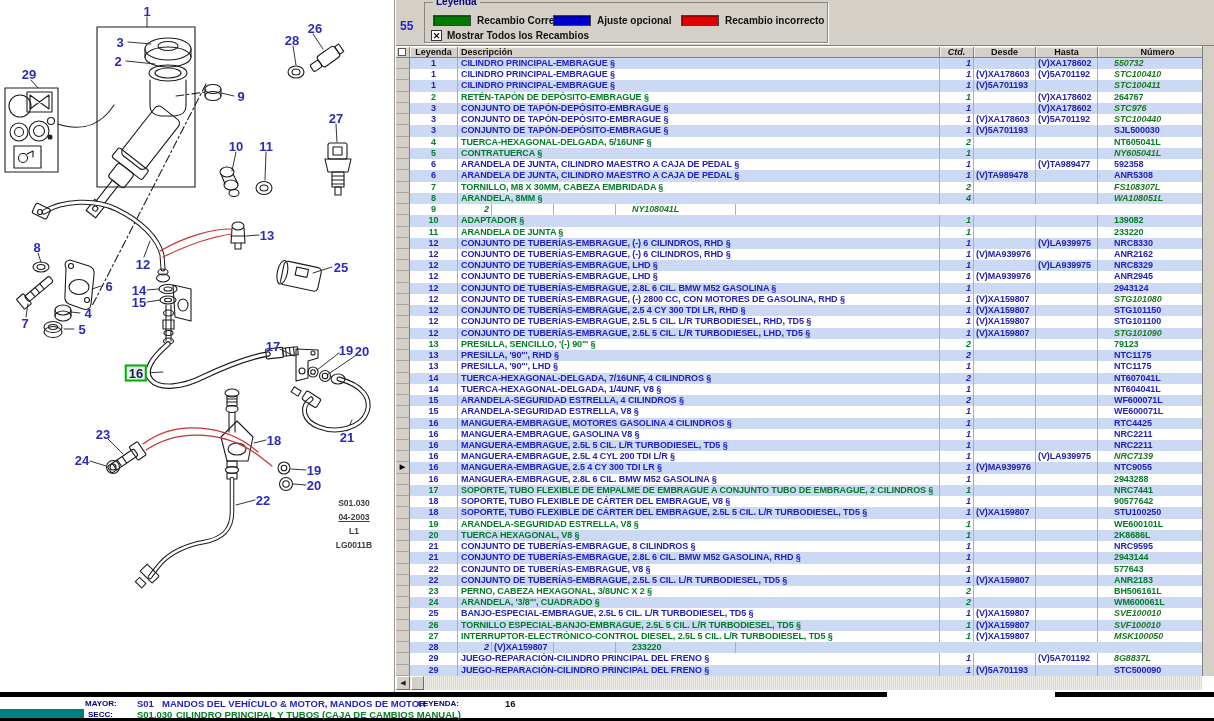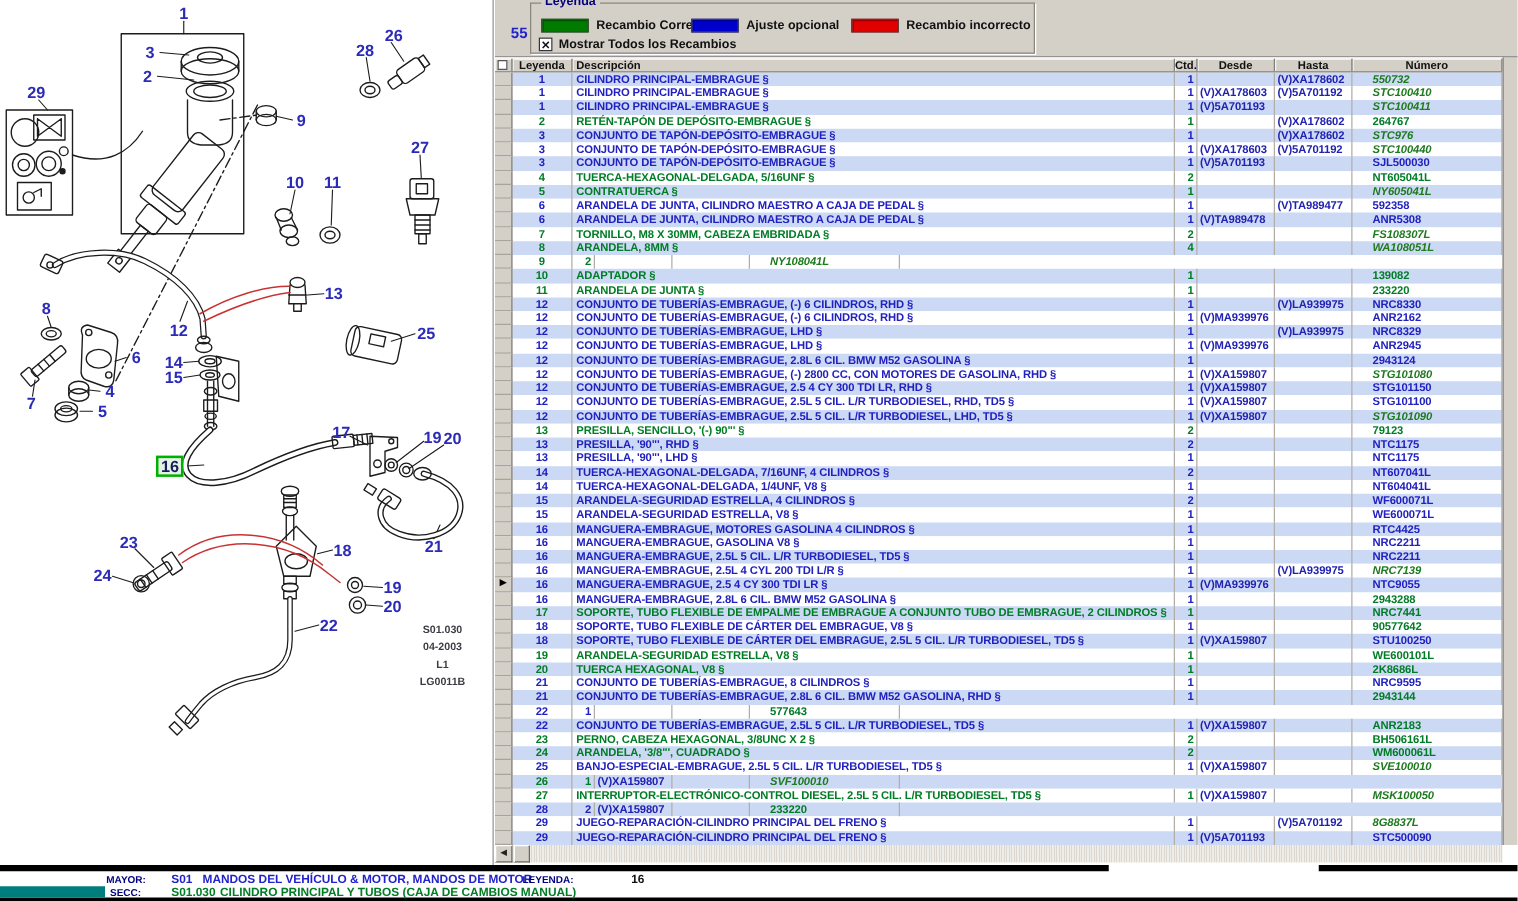--- a/index.html
+++ b/index.html
@@ -9,38 +9,38 @@
 
   
   #diagram-panel{position:absolute;left:0;top:0;width:395px;height:692px;background:#fff;border-right:1px solid #9a968e;}
   #callout-layer{position:absolute;left:0;top:0;width:395px;height:692px;}
   .co{position:absolute;transform:translate(-50%,-50%);font-size:13px;font-weight:bold;color:#2b2bb8;line-height:13px;}
   .co-hl{border:2px solid #00b000;background:#e2f4e2;color:#1a1a60;padding:0 2px;}
   .ref-line{position:absolute;left:326px;width:56px;text-align:center;font-size:8.5px;font-weight:bold;color:#3c3c44;}
 
   
   #legend-panel{position:absolute;left:396px;top:0;width:818px;height:46px;background:#d4d0c8;border-bottom:1px solid #808080;}
-  #row-count{position:absolute;left:4px;top:19px;width:22px;text-align:right;font-size:12px;font-weight:bold;color:#2222cc;}
+  #row-count{position:absolute;left:4px;top:19px;width:22px;text-align:left;font-size:12px;font-weight:bold;color:#2222cc;}
   #legend-box{position:absolute;left:28px;top:2px;width:404px;height:41px;border:1px solid #8a867e;box-shadow:1px 1px 0 #fff;}
   #legend-title{position:absolute;left:8px;top:-7px;padding:0 3px;background:#d4d0c8;color:#000080;font-size:10px;font-weight:bold;}
   .sw{position:absolute;top:12px;width:38px;height:11px;border:1px solid #404040;box-shadow:inset 1px 1px 0 rgba(0,0,0,.3);}
   .sw-lbl{position:absolute;top:12px;font-size:10px;font-weight:bold;color:#111;white-space:nowrap;}
   #legend-checkbox{position:absolute;left:6px;top:27px;width:11px;height:11px;background:#fff;border:1px solid #333;
                    font-size:9px;line-height:10px;text-align:center;color:#111;font-weight:bold;}
   #legend-checkbox-label{position:absolute;left:22px;top:27px;font-size:10px;font-weight:bold;color:#111;white-space:nowrap;}
 
   
   #table{position:absolute;left:396px;top:46px;width:806px;height:630px;background:#fff;font-size:9px;font-weight:bold;}
   #thead{display:flex;height:12px;background:#d4d0c8;border-top:1px solid #fff;border-bottom:1px solid #808080;}
   #thead .hc{border-right:1px solid #808080;box-shadow:inset 1px 1px 0 #f4f2ee;line-height:11px;color:#111;
              white-space:nowrap;overflow:hidden;}
   .w-gut{width:14px;flex:none;}
   .w-ley{width:48px;flex:none;text-align:center;}
   .w-desc{width:482px;flex:none;padding-left:3px;}
-  .w-ctd{width:18px;flex:none;text-align:right;padding-right:2px;}
+  .w-ctd{width:34px;flex:none;text-align:right;padding-right:2px;font-style:italic;}
   .w-des{width:62px;flex:none;padding-left:2px;}
   .w-has{width:62px;flex:none;padding-left:2px;}
   .w-num{width:120px;flex:none;padding-left:16px;}
   #thead .w-ctd,#thead .w-des,#thead .w-has{text-align:center;padding:0;}
   #thead .w-num{padding-left:0;text-align:center;}
   #hdr-checkbox{width:8px;height:8px;background:#fff;border:1px solid #555;margin:1px 0 0 2px;}
 
   #rows{height:618px;overflow:hidden;}
   .trow{display:flex;height:11.236px;background:#fff;}
   .trow.alt{background:#ccd9f5;}
@@ -317,21 +317,21 @@
       <span class="co" style="left: 346px; top: 350px;">19</span>
       <span class="co" style="left: 362px; top: 351px;">20</span>
       <span class="co" style="left: 347px; top: 437px;">21</span>
       <span class="co" style="left: 274px; top: 440px;">18</span>
       <span class="co" style="left: 314px; top: 470px;">19</span>
       <span class="co" style="left: 314px; top: 485px;">20</span>
       <span class="co" style="left: 103px; top: 434px;">23</span>
       <span class="co" style="left: 82px; top: 460px;">24</span>
       <span class="co" style="left: 263px; top: 500px;">22</span>
       <div class="ref-line" style="top: 498px;">S01.030</div>
-      <div class="ref-line" style="top: 512px;">04-2003</div>
+      <div class="ref-line" style="top: 512px; text-decoration: underline;">04-2003</div>
       <div class="ref-line" style="top: 526px;">L1</div>
       <div class="ref-line" style="top: 540px;">LG0011B</div>
     </div>
 </div>
 
 <div id="legend-panel">
   <div id="row-count">55</div>
   <div id="legend-box">
     <span id="legend-title">Leyenda</span>
     <span id="legend-items"><span class="sw" style="left: 8px; background: rgb(0, 122, 0);"></span><span class="sw-lbl" style="left: 52px;">Recambio Correcto</span><span class="sw" style="left: 128px; background: rgb(0, 0, 204);"></span><span class="sw-lbl" style="left: 172px;">Ajuste opcional</span><span class="sw" style="left: 256px; background: rgb(224, 0, 0);"></span><span class="sw-lbl" style="left: 300px;">Recambio incorrecto</span></span>
@@ -753,20 +753,21 @@
         <div class="cell w-ley tb">21</div>
         <div class="cell w-desc tb">CONJUNTO DE TUBERÍAS-EMBRAGUE, 2.8L 6 CIL. BMW M52 GASOLINA, RHD §</div>
         <div class="cell w-ctd tb">1</div>
         <div class="cell w-des tnavy"></div>
         <div class="cell w-has tnavy"></div>
         <div class="cell w-num tg">2943144</div>
       </div>
       <div class="trow">
         <div class="gut"></div>
         <div class="cell w-ley tb">22</div>
+        <div class="cell w-desc tb">CONJUNTO DE TUBERÍAS-EMBRAGUE, V8 §</div>
         <div class="cell w-ctd tb">1</div>
         <div class="cell w-des tnavy"></div>
         <div class="cell w-has tnavy"></div>
         <div class="cell w-num tg">577643</div>
       </div>
       <div class="trow alt">
         <div class="gut"></div>
         <div class="cell w-ley tb">22</div>
         <div class="cell w-desc tb">CONJUNTO DE TUBERÍAS-EMBRAGUE, 2.5L 5 CIL. L/R TURBODIESEL, TD5 §</div>
         <div class="cell w-ctd tb">1</div>
@@ -797,20 +798,21 @@
         <div class="cell w-ley tb">25</div>
         <div class="cell w-desc tb">BANJO-ESPECIAL-EMBRAGUE, 2.5L 5 CIL. L/R TURBODIESEL, TD5 §</div>
         <div class="cell w-ctd tb">1</div>
         <div class="cell w-des tnavy">(V)XA159807</div>
         <div class="cell w-has tnavy"></div>
         <div class="cell w-num tgi">SVE100010</div>
       </div>
       <div class="trow alt">
         <div class="gut"></div>
         <div class="cell w-ley tg">26</div>
+        <div class="cell w-desc tg">TORNILLO ESPECIAL-BANJO-EMBRAGUE, 2.5L 5 CIL. L/R TURBODIESEL, TD5 §</div>
         <div class="cell w-ctd tg">1</div>
         <div class="cell w-des tnavy">(V)XA159807</div>
         <div class="cell w-has tnavy"></div>
         <div class="cell w-num tgi">SVF100010</div>
       </div>
       <div class="trow">
         <div class="gut"></div>
         <div class="cell w-ley tg">27</div>
         <div class="cell w-desc tg">INTERRUPTOR-ELECTRÓNICO-CONTROL DIESEL, 2.5L 5 CIL. L/R TURBODIESEL, TD5 §</div>
         <div class="cell w-ctd tg">1</div>

